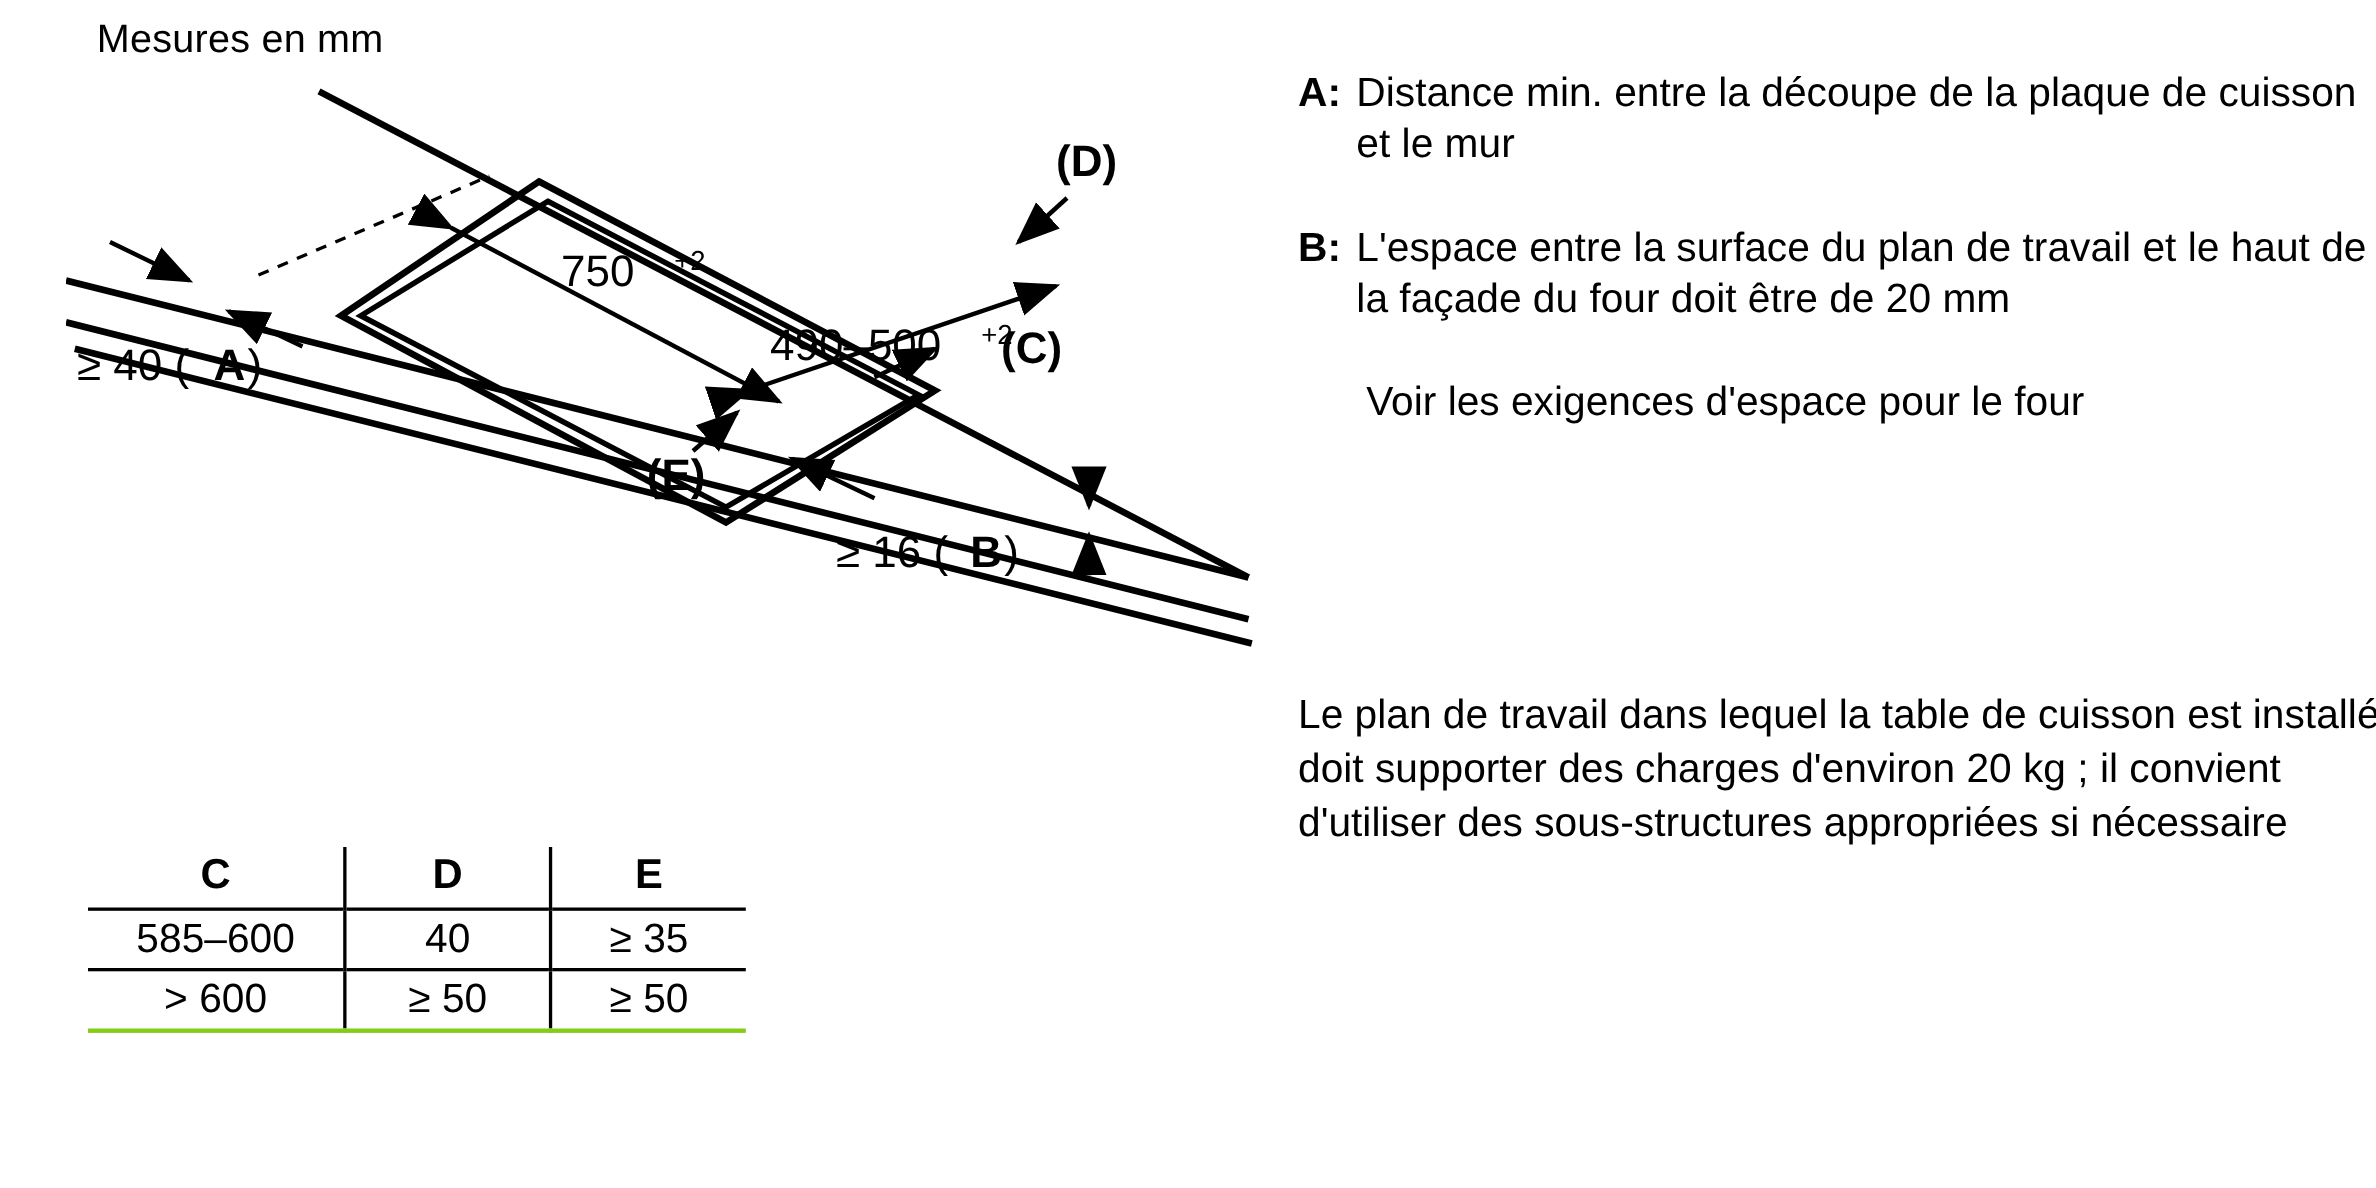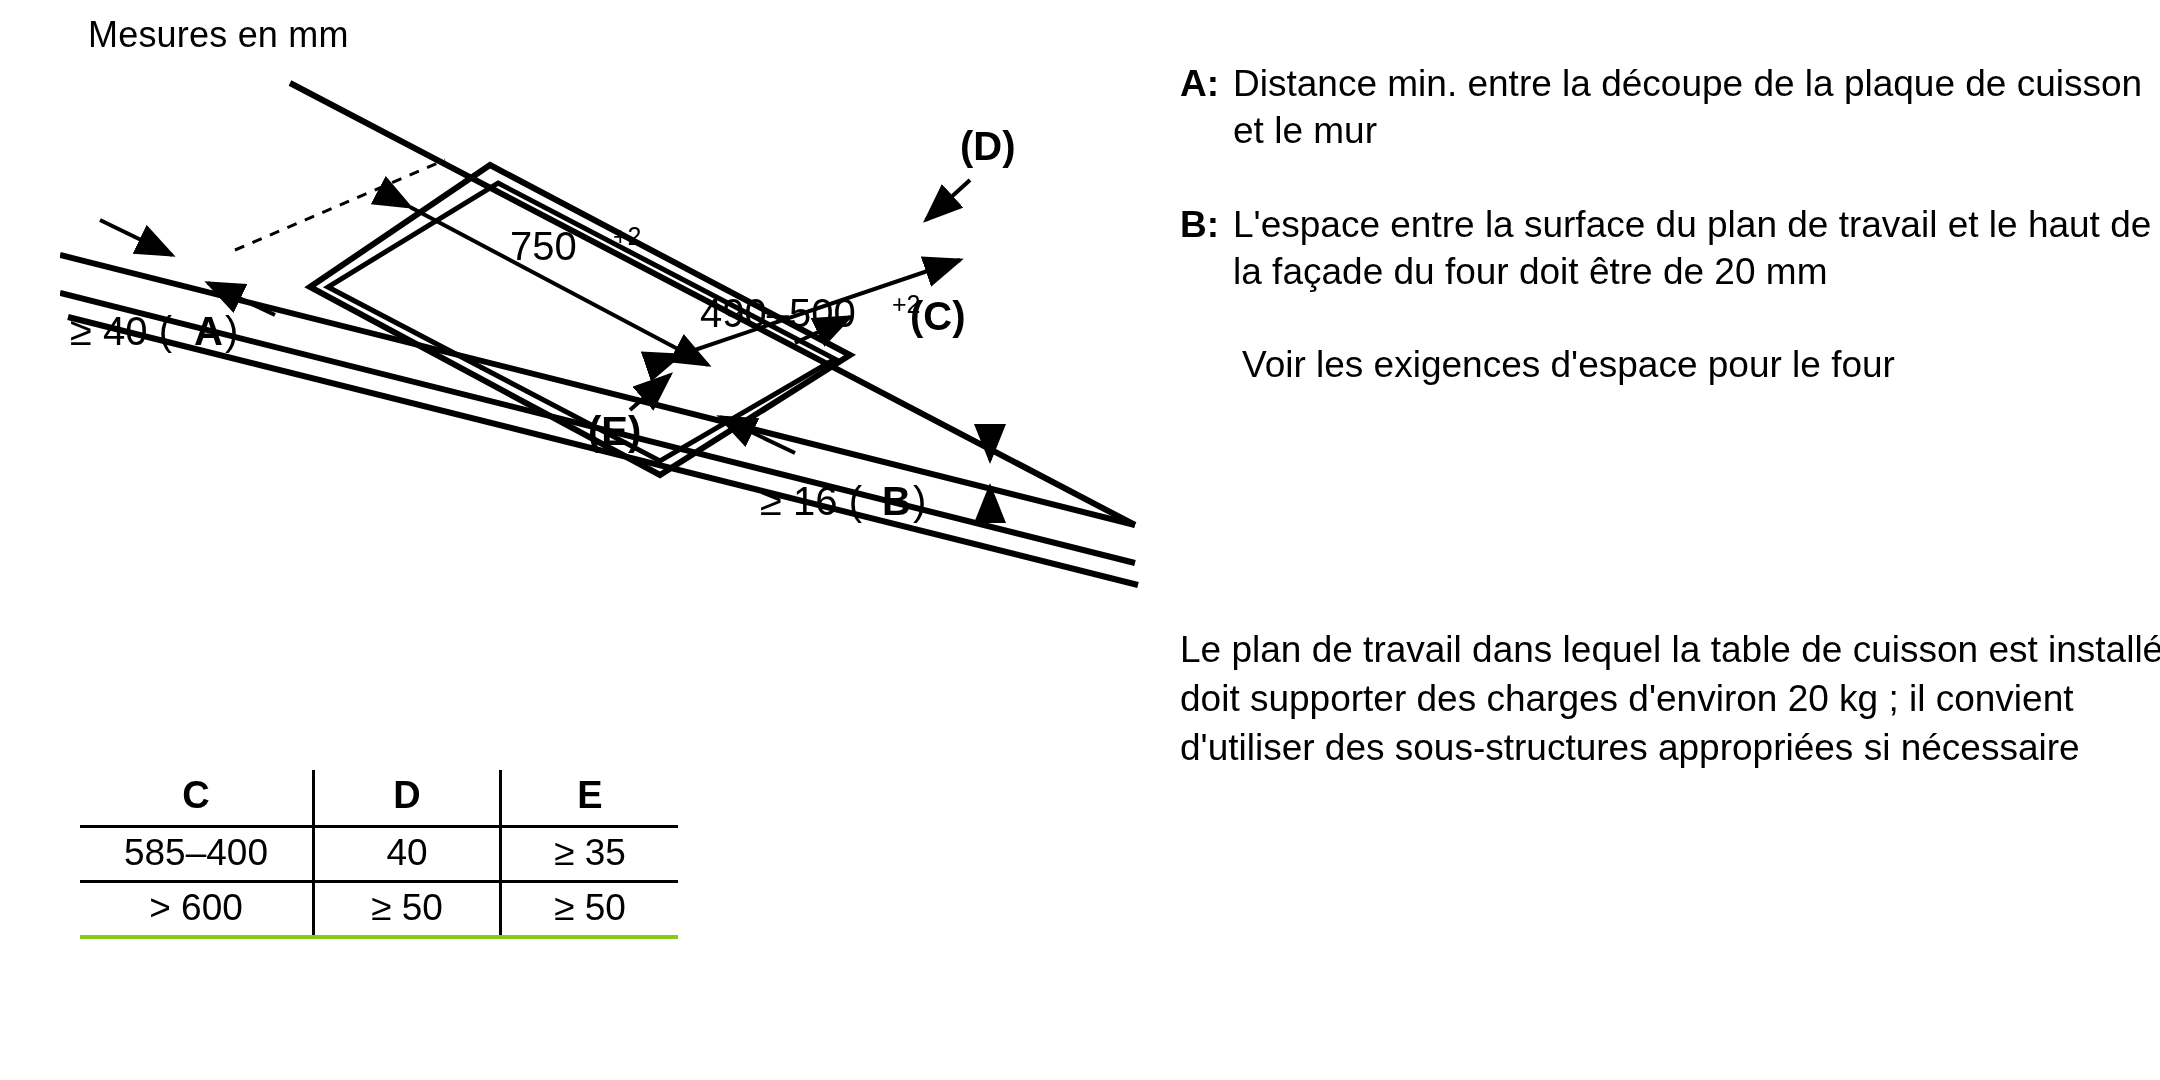--- a/index.html
+++ b/index.html
@@ -192,21 +192,21 @@
     <table class="spec">
       <thead>
         <tr>
           <th class="c0">C</th>
           <th class="c1">D</th>
           <th class="c2">E</th>
         </tr>
       </thead>
       <tbody>
         <tr class="r0">
-          <td class="c0">585–400</td>
+          <td class="c0">585–600</td>
           <td class="c1">40</td>
           <td class="c2">≥ 35</td>
         </tr>
         <tr class="r1">
           <td class="c0">&gt; 600</td>
           <td class="c1">≥ 50</td>
           <td class="c2">≥ 50</td>
         </tr>
       </tbody>
     </table>

